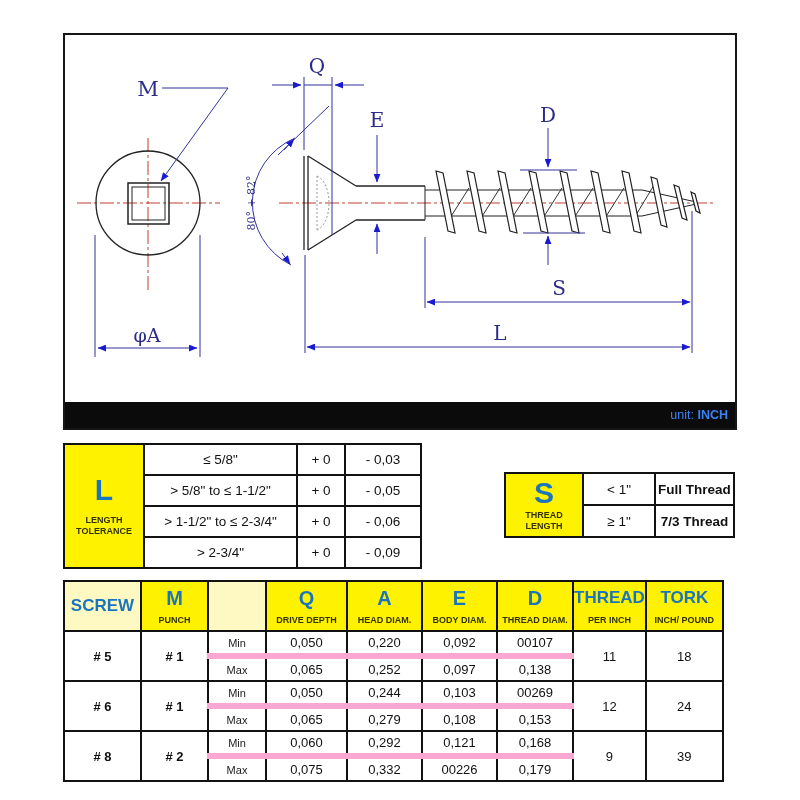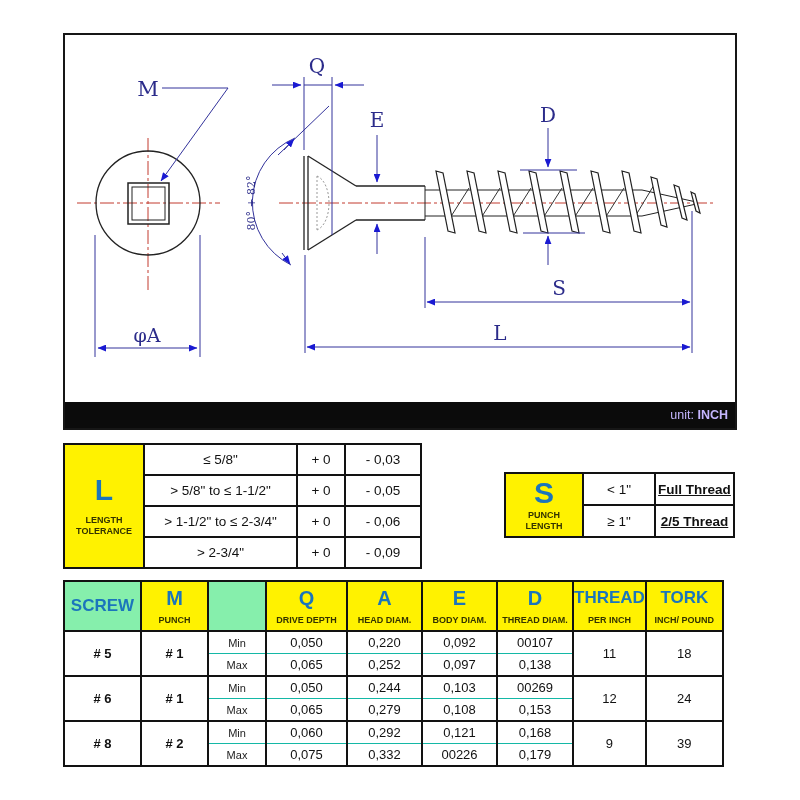--- a/index.html
+++ b/index.html
@@ -2,55 +2,55 @@
 <html><head>
 <meta charset="utf-8">
 <style>
   html,body{margin:0;padding:0;background:#ffffff;}
   body{width:800px;height:800px;position:relative;font-family:"Liberation Sans",sans-serif;color:#111;}
 
   
   .drawing-panel{position:absolute;left:63px;top:33px;width:674px;height:397px;
     border:2px solid #161616;box-sizing:border-box;background:#fff;}
   .unit-bar{position:absolute;left:0;bottom:0;width:100%;height:26px;background:#0b0b0b;
-    color:#c4b5fd;font-size:12.5px;line-height:26px;text-align:right;box-sizing:border-box;padding-right:7px;}
+    color:#3b82f6;font-size:12.5px;line-height:26px;text-align:right;box-sizing:border-box;padding-right:7px;}
   .unit-bar b{font-weight:bold;}
   svg text.dim{font-family:"DejaVu Serif",serif;fill:#2b2b8a;}
 
   
   table{border-collapse:collapse;table-layout:fixed;}
   td,th{border:2px solid #121212;padding:0;text-align:center;vertical-align:middle;
     font-family:"Liberation Sans",sans-serif;}
   .keycell{background:#fff200;}
   .keycell .big{color:#1b75bc;font-size:30px;font-weight:bold;line-height:30px;}
   .keycell .cap{color:#333300;font-size:9px;font-weight:bold;line-height:11px;margin-top:2px;}
 
   
   .tol-table{position:absolute;left:63px;top:443px;}
   .tol-table td{font-size:13.5px;height:29px;background:#fff;}
   .tol-table td.keycell{background:#fff200;}
 
   
   .thr-table{position:absolute;left:504px;top:472px;}
   .thr-table td{font-size:13.5px;height:30px;background:#fff;}
-  .thr-table td.bold{font-weight:bold;font-size:13.5px;text-decoration:underline;}
+  .thr-table td.bold{font-weight:bold;font-size:13.5px;}
   .thr-table td.keycell{background:#fff200;}
 
   
   .spec-table{position:absolute;left:63px;top:580px;}
   .spec-table th{height:48px;background:#fff200;}
-  .spec-table th.white{background:#86efac;}
+  .spec-table th.white{background:#fef9c3;}
   .spec-table .hbig{color:#1b75bc;font-size:20px;font-weight:bold;line-height:22px;}
   .spec-table .hbig.word{font-size:17px;}
   .spec-table .hsmall{color:#333300;font-size:9px;font-weight:bold;line-height:10px;margin-top:6px;}
   .spec-table td{font-size:13px;height:21px;background:#fff;}
   .spec-table td.screw, .spec-table td.punch{font-weight:bold;}
   .spec-table td.mm{font-size:11px;color:#222;}
-  .spec-table tr.minrow td.thin{border-bottom:1px solid #14b8a6;margin-left:33px;}
-  .spec-table tr.maxrow td.thin{border-top:1px solid #f9a8d4;}
+  .spec-table tr.minrow td.thin{border-bottom:5px solid #14b8a6;margin-left:33px;}
+  .spec-table tr.maxrow td.thin{border-top:6px solid #f9a8d4;}
 </style>
 </head>
 <body>
 
 <div class="drawing-panel">
   <svg width="670" height="367" viewBox="0 0 670 367">
     <defs>
       <marker id="arr" viewBox="0 0 10 8" refX="9.5" refY="4" markerWidth="9" markerHeight="7" orient="auto-start-reverse">
         <path d="M0,0 L10,4 L0,8 Z" fill="#1a1ad2"></path>
       </marker>
@@ -202,28 +202,28 @@
 <table class="thr-table">
   <colgroup>
       <col style="width:78px">
       <col style="width:72px">
       <col style="width:79px">
     </colgroup>
   <tbody>
       <tr>
     <td class="keycell" rowspan="2">
       <div class="big">S</div>
-      <div class="cap" style="width:52px;margin:2px auto 0;">PUNCH LENGTH</div>
+      <div class="cap" style="width:52px;margin:2px auto 0;">THREAD LENGTH</div>
     </td>
     <td>&lt; 1"</td>
     <td class="bold">Full Thread</td>
   </tr>
   <tr>
     <td>≥ 1"</td>
-    <td class="bold">2/5 Thread</td>
+    <td class="bold">7/3 Thread</td>
   </tr>
 </tbody>
   </table>
 
 <table class="spec-table">
   <colgroup>
     <col style="width:77px">
       <col style="width:67px">
       <col style="width:58px">
       <col style="width:81px">

